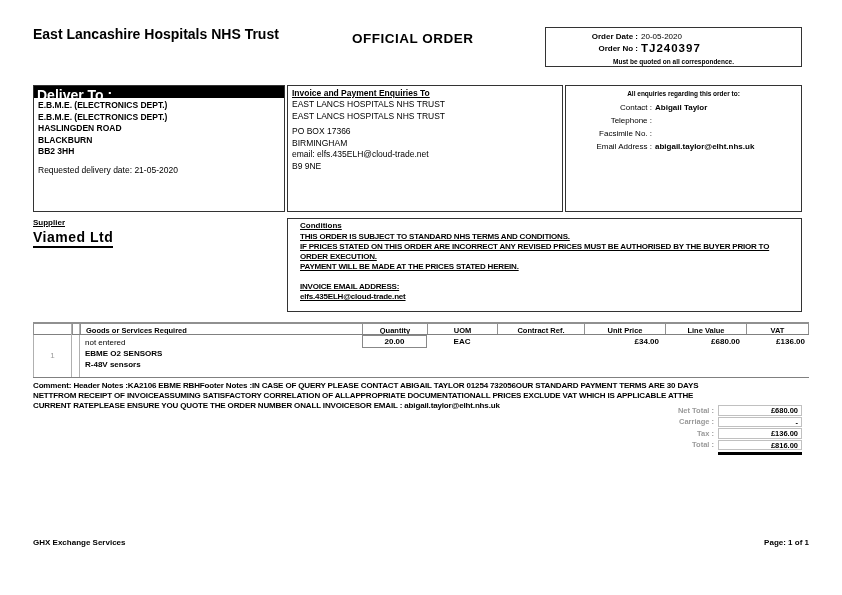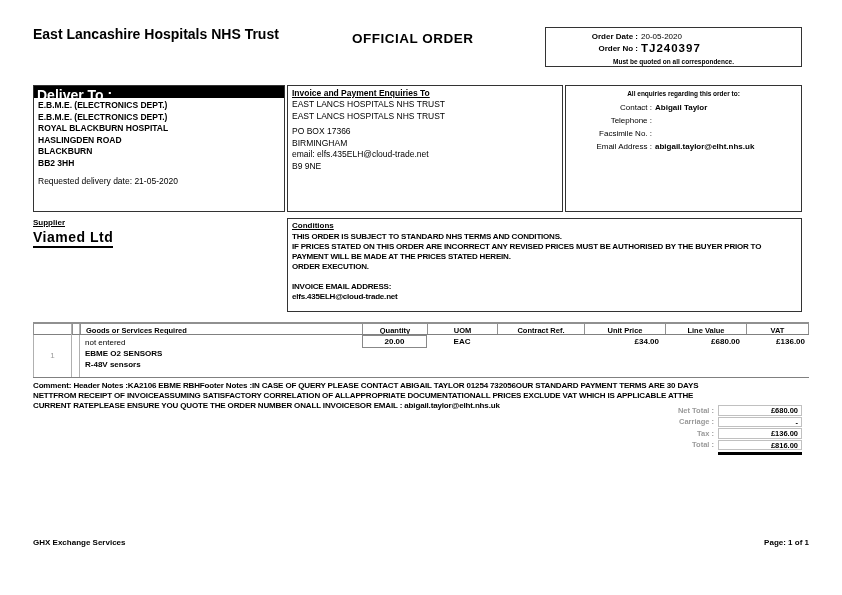--- a/index.html
+++ b/index.html
@@ -4,21 +4,21 @@
 <style>
   * { margin:0; padding:0; box-sizing:border-box; }
   html,body { background:#e8e8e8; }
   body { font-family:"Liberation Sans", sans-serif; }
   #page {
     position:relative; width:842px; height:595px; background:#ffffff;
     margin:0 auto; overflow:hidden; color:#000;
   }
   .abs { position:absolute; }
   .b { font-weight:bold; }
-  .cond { letter-spacing:-0.2px; }
+  .cond { letter-spacing:-0.2px;text-decoration:underline; }
 
   
   #org-title { left:33px; top:26px; width:275px; font-size:14px; font-weight:bold; line-height:17px; }
   #doc-title { left:352px; top:31px; font-size:13.5px; font-weight:bold; letter-spacing:0.5px; }
   #order-box { left:545px; top:27px; width:257px; height:40px; border:1px solid #333; padding-top:3px; }
   .obox-row { display:grid; grid-template-columns:92px auto; column-gap:3px; line-height:11px; }
   .obox-label { text-align:right; font-size:8px; }
   .obox-val { font-size:8px; }
   #order-no-val { font-size:11.5px; font-weight:bold; letter-spacing:1px; line-height:12px; }
   #order-note { text-align:center; font-size:6.5px; font-weight:bold; margin-top:3px; }
@@ -40,21 +40,21 @@
   #enq-heading { text-align:center; font-size:6.5px; font-weight:bold; margin-bottom:4px; }
   .enq-row { display:grid; grid-template-columns:86px auto; column-gap:3px; line-height:13px; }
   .enq-label { text-align:right; font-size:8px; }
   .enq-val { font-size:8px; font-weight:bold; }
 
   
   #supplier-label { left:33px; top:218px; font-size:8px; font-weight:bold; text-decoration:underline; }
   #supplier-name { left:33px; top:229px; font-size:14px; font-weight:bold; border-bottom:2px solid #000; padding-bottom:1px; letter-spacing:0.5px; }
 
   
-  #cond-box { left:287px; top:218px; width:515px; height:94px; padding:2px 4px; }
+  #cond-box { left:287px; top:218px; width:515px; height:94px; padding:2px 12px; }
   #cond-title { font-size:8px; font-weight:bold; text-decoration:underline; margin-bottom:2px; }
   .cond-line { font-size:8px; font-weight:bold; line-height:10px; min-height:10px; }
 
   
   #po-table { left:33px; top:322px; width:776px; border-bottom:1px solid #808080; }
   .t-head { display:flex; border-top:2px solid #909090; border-bottom:1px solid #808080; height:13px; }
   .t-head .hc { font-size:7.5px; font-weight:bold; text-align:center; line-height:13px;
                border-left:1px solid #909090; overflow:hidden; }
   .t-head .hc:last-child { border-right:1px solid #909090; }
   .hc.gray, .rc.gray { color:#9a9a9a; }
@@ -108,21 +108,20 @@
       <span id="order-no-val">TJ240397</span>
     </div>
     <div id="order-note">Must be quoted on all correspondence.</div>
   </div>
 
   <div id="deliver-box" class="abs box">
     <div id="deliver-header">Deliver To :</div>
     <div class="addr">
       <div>E.B.M.E. (ELECTRONICS DEPT.)</div>
       <div>E.B.M.E. (ELECTRONICS DEPT.)</div>
-      <div>ROYAL BLACKBURN HOSPITAL</div>
       <div>HASLINGDEN ROAD</div>
       <div>BLACKBURN</div>
       <div>BB2 3HH</div>
     </div>
     <div id="deliver-req">Requested delivery date: 21-05-2020</div>
   </div>
 
   <div id="invoice-box" class="abs box">
     <div id="invoice-title">Invoice and Payment Enquiries To</div>
     <div class="inv-line">EAST LANCS HOSPITALS NHS TRUST</div>
@@ -154,22 +153,22 @@
     </div>
   </div>
 
   <div id="supplier-label" class="abs">Supplier</div>
   <div id="supplier-name" class="abs">Viamed Ltd</div>
 
   <div id="cond-box" class="abs box">
     <div id="cond-title">Conditions</div>
     <div class="cond-line cond">THIS ORDER IS SUBJECT TO STANDARD NHS TERMS AND CONDITIONS.</div>
     <div class="cond-line cond">IF PRICES STATED ON THIS ORDER ARE INCORRECT ANY REVISED PRICES MUST BE AUTHORISED BY THE BUYER PRIOR TO</div>
+    <div class="cond-line cond">ORDER EXECUTION.</div>
     <div class="cond-line cond">PAYMENT WILL BE MADE AT THE PRICES STATED HEREIN.</div>
-    <div class="cond-line cond">ORDER EXECUTION.</div>
     <div class="cond-line cond"></div>
     <div class="cond-line cond">INVOICE EMAIL ADDRESS:</div>
     <div class="cond-line cond">elfs.435ELH@cloud-trade.net</div>
   </div>
 
   <div id="po-table" class="abs">
     <div class="t-head">
       <div class="hc gray c-line">Line</div>
       <div class="hc c-sp"></div>
       <div class="hc c-goods" style="text-align:left; padding-top:0;">Goods or Services Required</div>

